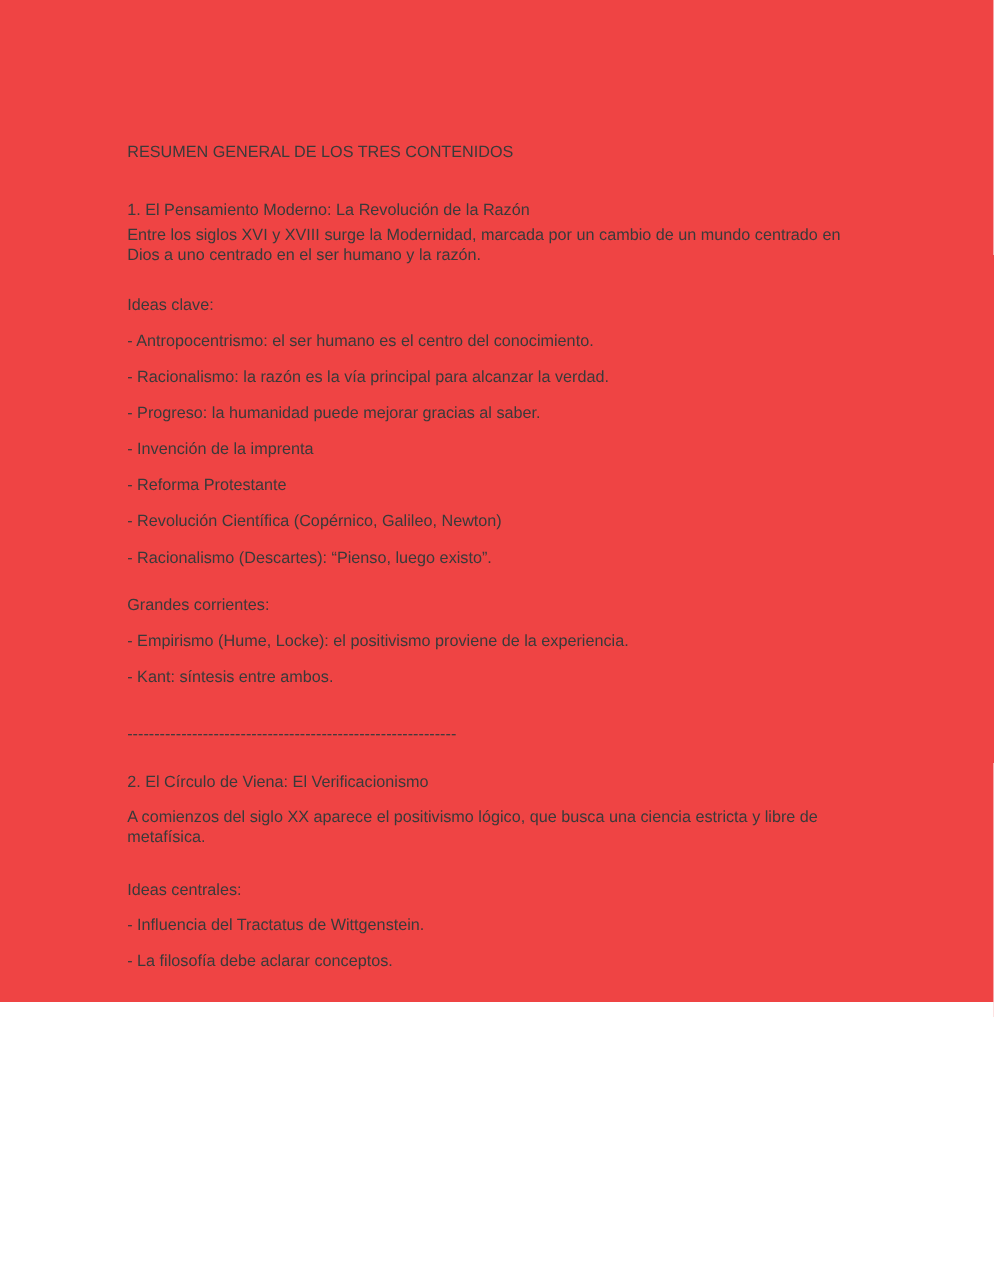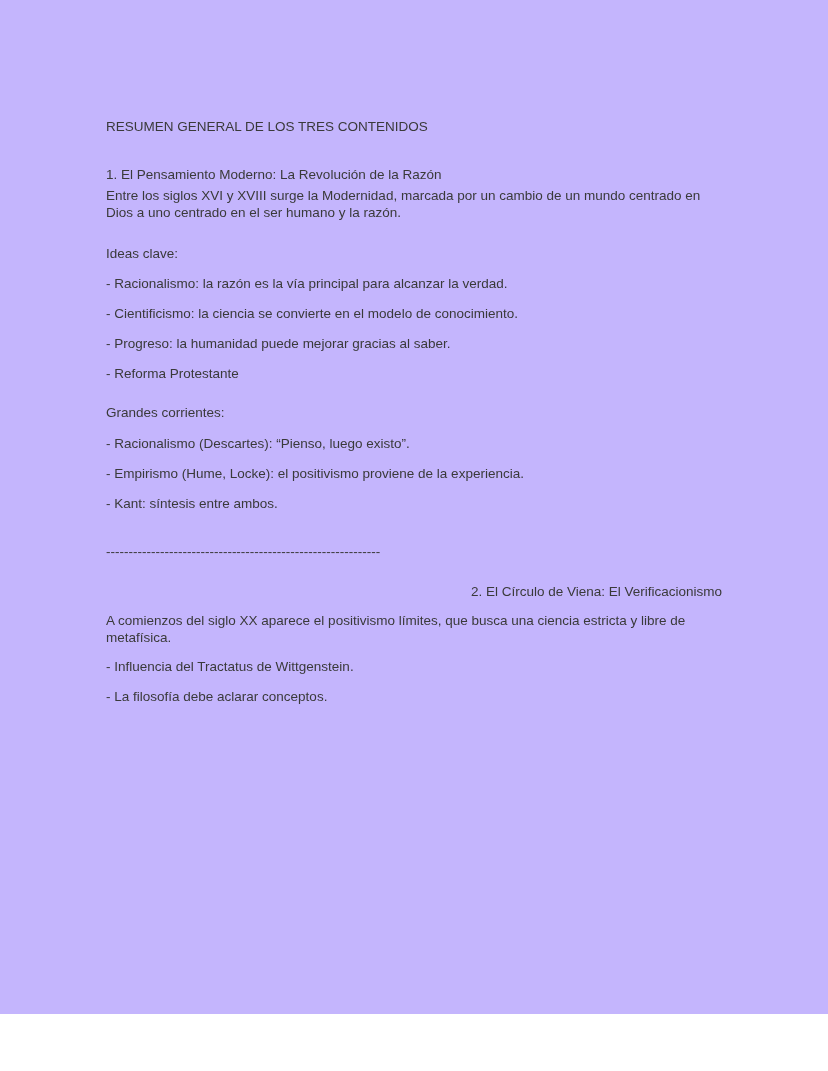--- a/index.html
+++ b/index.html
@@ -13,31 +13,31 @@
     overflow: hidden;
     font-family: "Liberation Sans", sans-serif;
     font-size: 13.5px;
     line-height: 17px;
     color: #3a3a3a;
     -webkit-font-smoothing: antialiased;
   }
   .page {
     box-sizing: border-box;
     width: 828px;
-    height: 1014px;
+    height: 835px;
     padding: 118px 106px 0 106px;
-    background: #c4b5fd;
+    background: #ef4444;
   }
   .line {
     white-space: nowrap;
     height: 17px;
   }
   .mt25 { margin-top: 31px; }
   .mt24 { margin-top: 24px; }
-  .mt23 { margin-top: 23px; text-align: right; }
+  .mt23 { margin-top: 23px; }
   .mt22 { margin-top: 22px; }
   .mt31 { margin-top: 31px; }
   .mt27 { margin-top: 27px; }
   .mt15 { margin-top: 4px; }
   .mt14 { margin-top: 14px; }
   .mt13 { margin-top: 13px; }
   .mt12 { margin-top: 12px; }
   .sep { letter-spacing: 0; }
 </style>
 </head>
@@ -49,39 +49,42 @@
 
   <div class="line mt25">1. El Pensamiento Moderno: La Revolución de la Razón</div>
 
   <div class="mt15">
     <div class="line">Entre los siglos XVI y XVIII surge la Modernidad, marcada por un cambio de un mundo centrado en</div>
     <div class="line">Dios a uno centrado en el ser humano y la razón.</div>
   </div>
 
   <div class="line mt24">Ideas clave:</div>
 
+  <div class="line mt13">- Antropocentrismo: el ser humano es el centro del conocimiento.</div>
   <div class="line mt13">- Racionalismo: la razón es la vía principal para alcanzar la verdad.</div>
-  <div class="line mt13">- Cientificismo: la ciencia se convierte en el modelo de conocimiento.</div>
   <div class="line mt13">- Progreso: la humanidad puede mejorar gracias al saber.</div>
 
 
+  <div class="line mt13">- Invención de la imprenta</div>
   <div class="line mt13">- Reforma Protestante</div>
+  <div class="line mt13">- Revolución Científica (Copérnico, Galileo, Newton)</div>
+
+  <div class="line mt14">- Racionalismo (Descartes): “Pienso, luego existo”.</div>
 
   <div class="line mt22">Grandes corrientes:</div>
-
-  <div class="line mt14">- Racionalismo (Descartes): “Pienso, luego existo”.</div>
   <div class="line mt13">- Empirismo (Hume, Locke): el positivismo proviene de la experiencia.</div>
   <div class="line mt13">- Kant: síntesis entre ambos.</div>
 
   <div class="line sep mt31">-------------------------------------------------------------</div>
 
   <div class="line mt23">2. El Círculo de Viena: El Verificacionismo</div>
 
   <div class="mt12">
-    <div class="line">A comienzos del siglo XX aparece el positivismo límites, que busca una ciencia estricta y libre de</div>
+    <div class="line">A comienzos del siglo XX aparece el positivismo lógico, que busca una ciencia estricta y libre de</div>
     <div class="line">metafísica.</div>
   </div>
 
+  <div class="line mt27">Ideas centrales:</div>
 
   <div class="line mt12">- Influencia del Tractatus de Wittgenstein.</div>
   <div class="line mt13">- La filosofía debe aclarar conceptos.</div>
 
 </div>
 
 </body></html>

